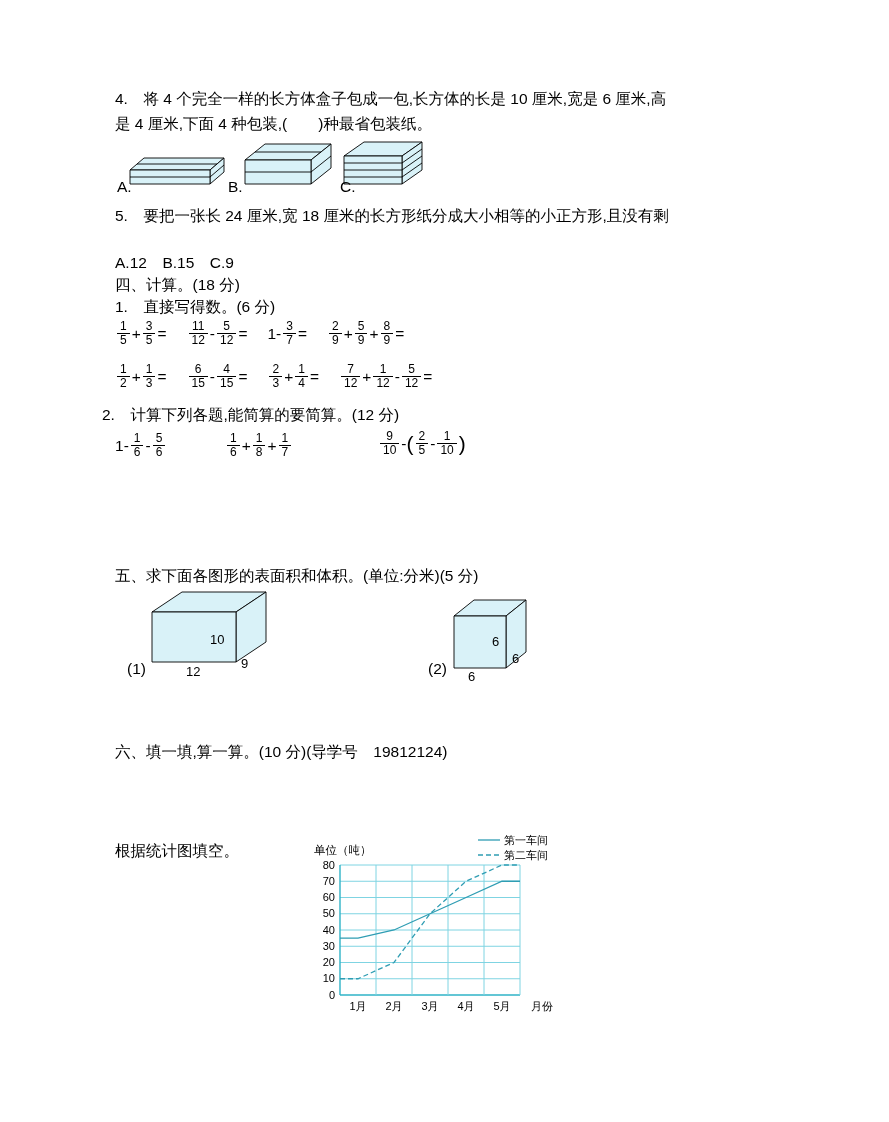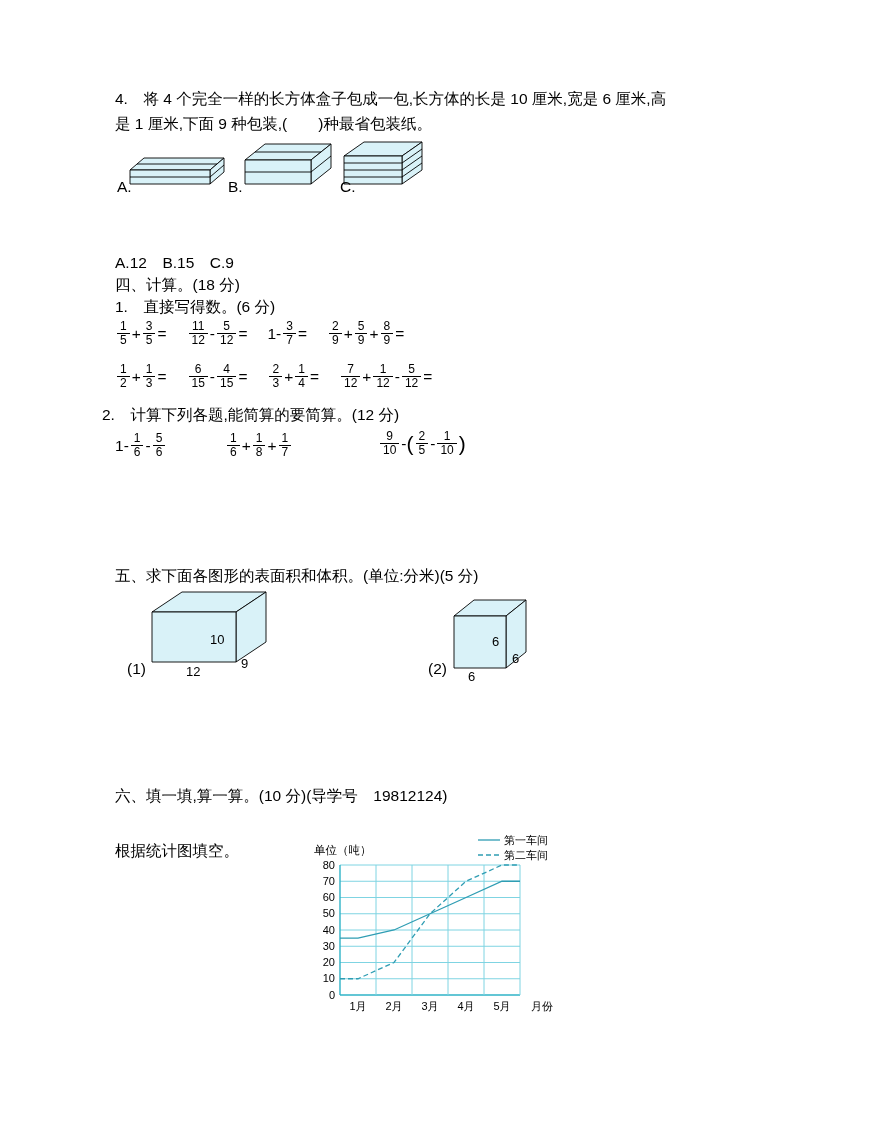--- a/index.html
+++ b/index.html
@@ -19,21 +19,21 @@
   .fig line{stroke:var(--fig-stroke,#000);stroke-width:.9;}
   .fig text{fill:#000;font-size:13px;font-family:"Liberation Sans",sans-serif;}
   svg text{font-family:"Liberation Sans","DejaVu Sans",sans-serif;}
 </style>
 </head>
 <body>
 
 <div class="page">
 
   <div class="txt abs" style="left:115px;top:88px">4.　将 4 个完全一样的长方体盒子包成一包,长方体的长是 10 厘米,宽是 6 厘米,高</div>
-  <div class="txt abs" style="left:115px;top:113px">是 1 厘米,下面 9 种包装,(　　)种最省包装纸。</div>
+  <div class="txt abs" style="left:115px;top:113px">是 4 厘米,下面 4 种包装,(　　)种最省包装纸。</div>
 
   <svg class="fig abs" style="left:128px;top:144px" width="104" height="46">
     <polygon points="2,26 82,26 96,14 16,14"></polygon>
     <polygon points="82,26 96,14 96,28 82,40"></polygon>
     <rect x="2" y="26" width="80" height="14"></rect>
     <line x1="2" y1="33" x2="82" y2="33"></line>
     <line x1="82" y1="33" x2="96" y2="21"></line>
     <line x1="9" y1="20" x2="89" y2="20"></line>
   </svg>
   <svg class="fig abs" style="left:243px;top:138px" width="92" height="52">
@@ -52,20 +52,21 @@
     <line x1="2" y1="32" x2="60" y2="32"></line>
     <line x1="2" y1="39" x2="60" y2="39"></line>
     <line x1="60" y1="25" x2="80" y2="11"></line>
     <line x1="60" y1="32" x2="80" y2="18"></line>
     <line x1="60" y1="39" x2="80" y2="25"></line>
   </svg>
   <div class="txt abs" style="left:117px;top:176px">A.</div>
   <div class="txt abs" style="left:228px;top:176px">B.</div>
   <div class="txt abs" style="left:340px;top:176px">C.</div>
 
+  <div class="txt abs" style="left:115px;top:205px">5.　要把一张长 24 厘米,宽 18 厘米的长方形纸分成大小相等的小正方形,且没有剩</div>
   <div class="txt abs" style="left:115px;top:252px">A.12　B.15　C.9</div>
 
   <div class="txt abs" style="left:115px;top:274px">四、计算。(18 分)</div>
   <div class="txt abs" style="left:115px;top:296px">1.　直接写得数。(6 分)</div>
 
   <div class="abs row" style="left:115px;top:320px;gap:20px">
     <span class="expr"><span class="frac"><span class="num">1</span><span class="den">5</span></span><span>+</span><span class="frac"><span class="num">3</span><span class="den">5</span></span><span>=</span></span>
     <span class="expr"><span class="frac"><span class="num">11</span><span class="den">12</span></span><span>-</span><span class="frac"><span class="num">5</span><span class="den">12</span></span><span>=</span></span>
     <span class="expr"><span>1</span><span>-</span><span class="frac"><span class="num">3</span><span class="den">7</span></span><span>=</span></span>
     <span class="expr"><span class="frac"><span class="num">2</span><span class="den">9</span></span><span>+</span><span class="frac"><span class="num">5</span><span class="den">9</span></span><span>+</span><span class="frac"><span class="num">8</span><span class="den">9</span></span><span>=</span></span>
@@ -97,21 +98,21 @@
   <svg class="fig abs" style="left:450px;top:594px" width="95" height="90">
     <polygon points="4,22 56,22 76,6 24,6"></polygon>
     <polygon points="56,22 76,6 76,58 56,74"></polygon>
     <rect x="4" y="22" width="52" height="52"></rect>
     <text x="42" y="52">6</text>
     <text x="18" y="87">6</text>
     <text x="62" y="69">6</text>
   </svg>
   <div class="txt abs" style="left:428px;top:658px">(2)</div>
 
-  <div class="txt abs" style="left:115px;top:785px">六、填一填,算一算。(10 分)(导学号　19812124)</div>
+  <div class="txt abs" style="left:115px;top:741px">六、填一填,算一算。(10 分)(导学号　19812124)</div>
   <div class="txt abs" style="left:115px;top:840px">根据统计图填空。</div>
 
   <div class="abs" style="left:312px;top:828px;width:300px;height:200px"><svg width="300" height="200">
         <line x1="28" y1="167" x2="208" y2="167" stroke="#2fb3c7" stroke-width="1.4"></line>
         <text x="23" y="170.5" text-anchor="end" font-size="11">0</text>
         <line x1="28" y1="150.75" x2="208" y2="150.75" stroke="#7fd4e2" stroke-width="1"></line>
         <text x="23" y="154.25" text-anchor="end" font-size="11">10</text>
         <line x1="28" y1="134.5" x2="208" y2="134.5" stroke="#7fd4e2" stroke-width="1"></line>
         <text x="23" y="138" text-anchor="end" font-size="11">20</text>
         <line x1="28" y1="118.25" x2="208" y2="118.25" stroke="#7fd4e2" stroke-width="1"></line>

